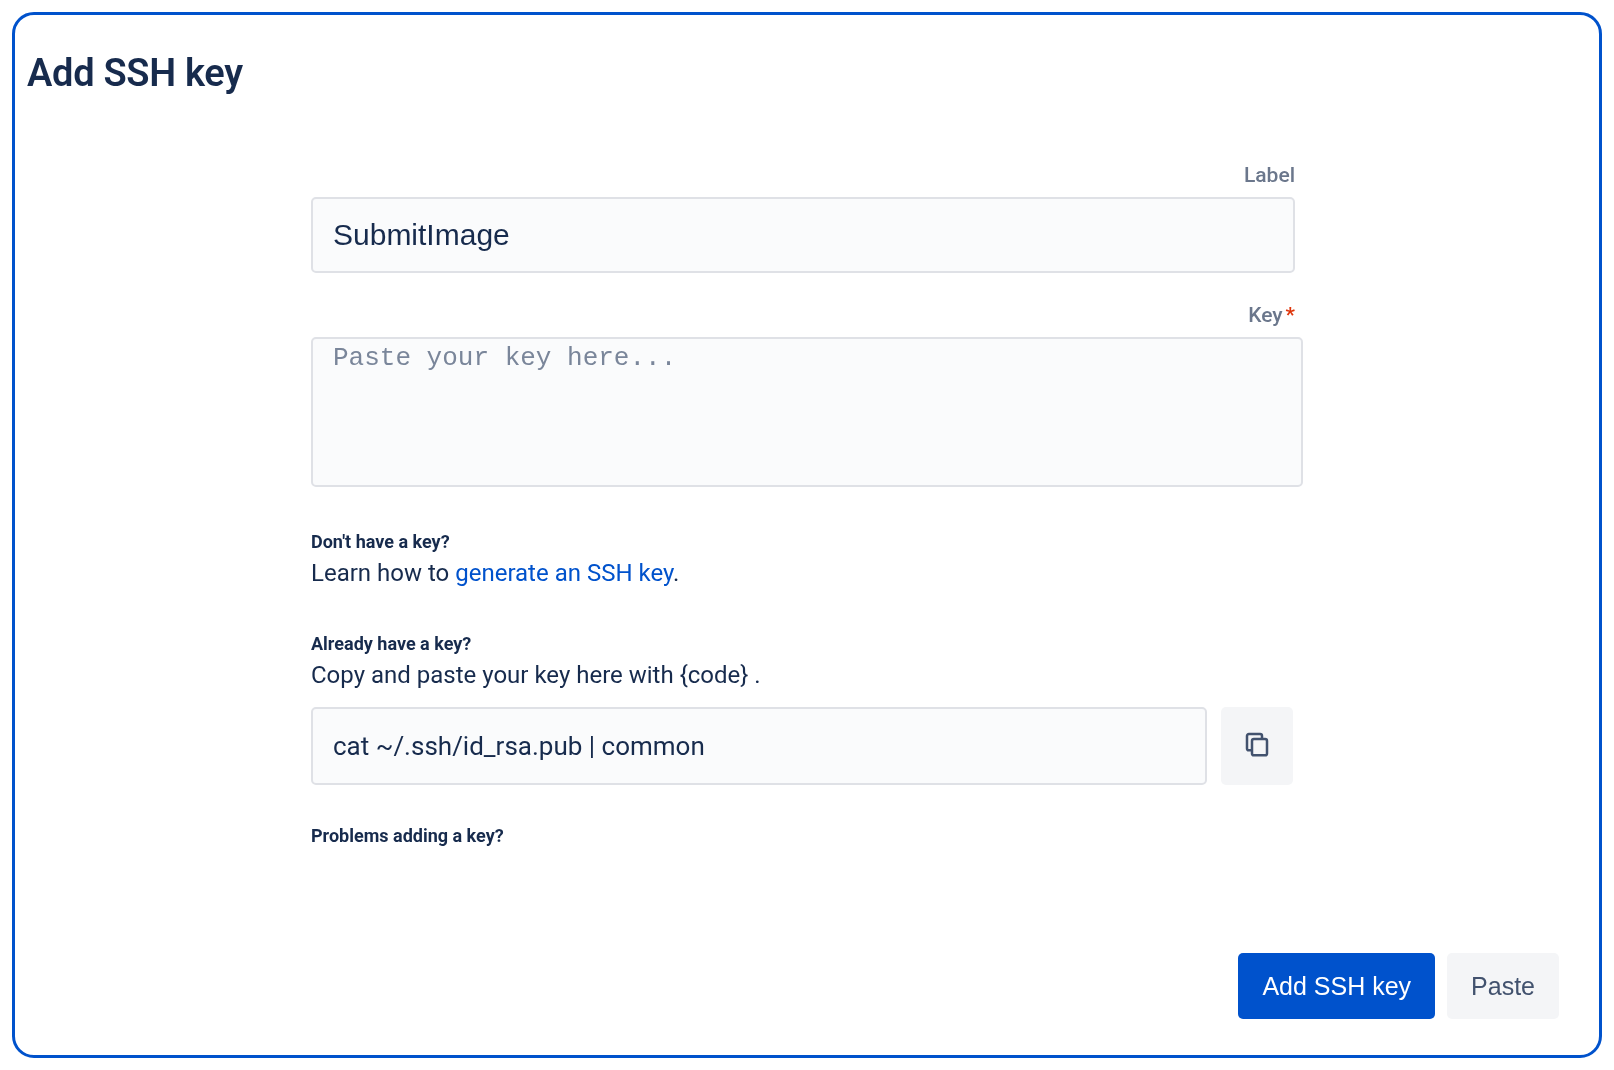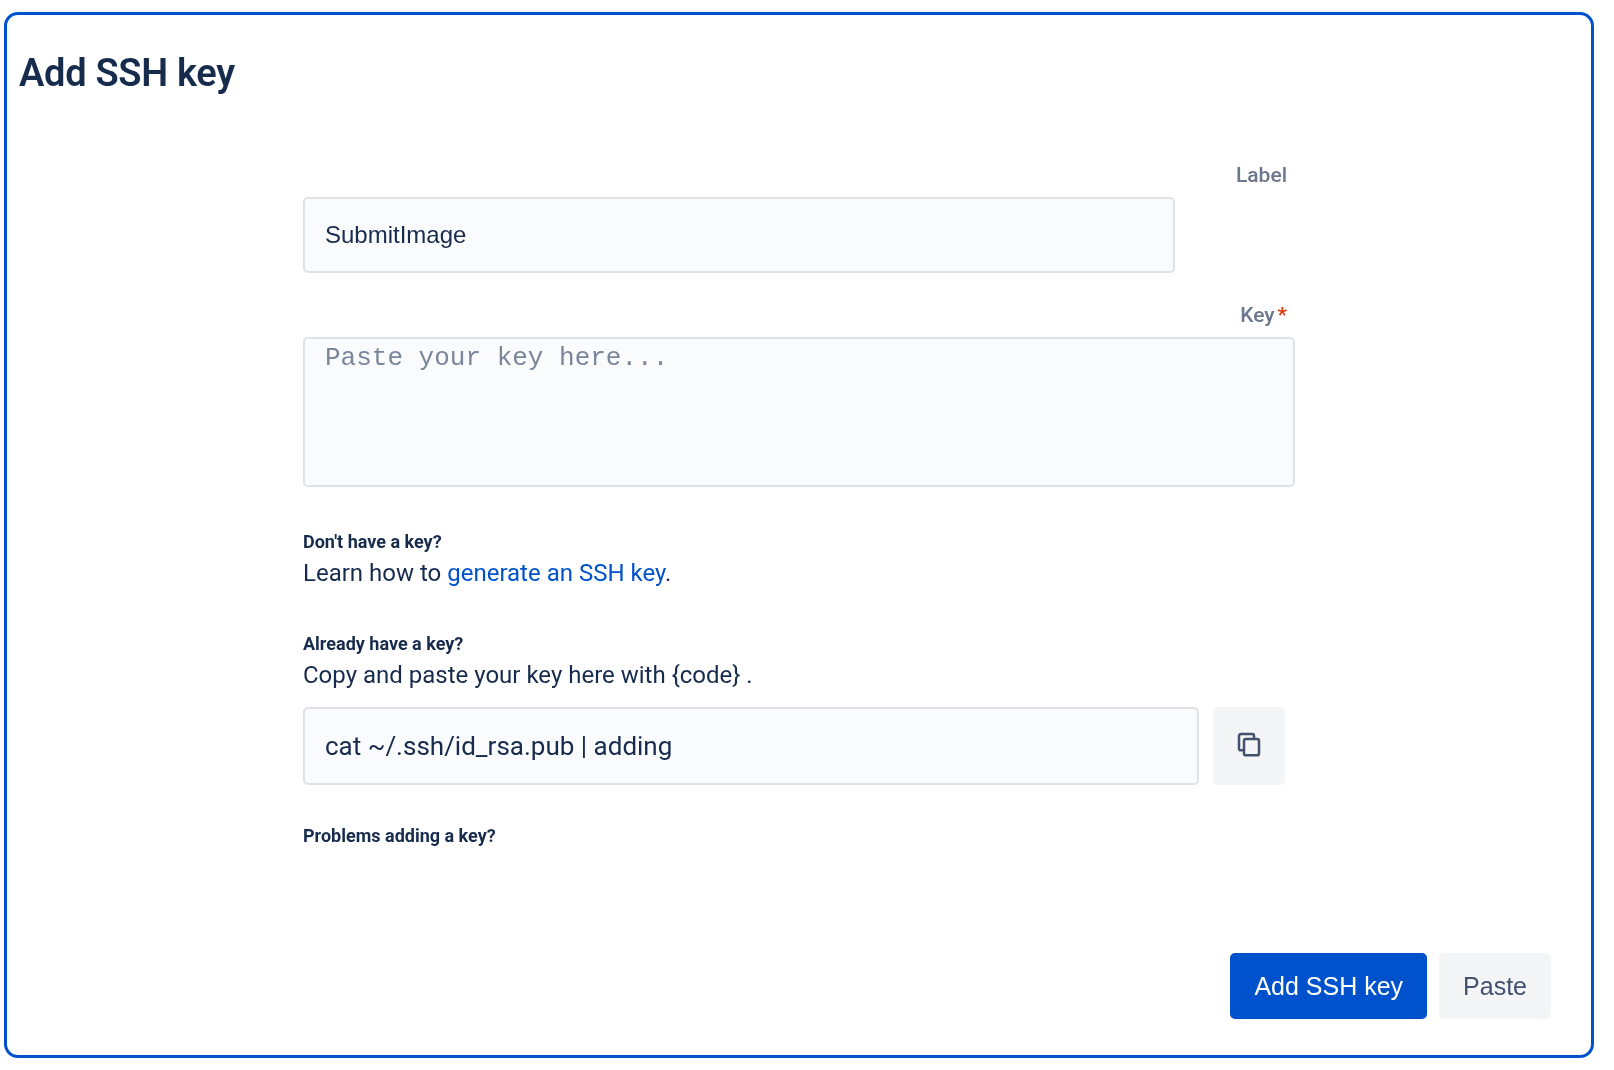--- a/index.html
+++ b/index.html
@@ -5,24 +5,24 @@
   * { box-sizing: border-box; margin: 0; padding: 0; }
   html, body {
     width: 1614px;
     height: 1070px;
     font-family: -apple-system, BlinkMacSystemFont, "Segoe UI", Roboto, Helvetica, Arial, sans-serif;
     background: #fff;
     color: #172B4D;
   }
   .frame {
     position: absolute;
-    left: 4px; top: 12px;
+    left: 12px; top: 12px;
     width: 1590px; height: 1046px;
     border: 3px solid #0052CC;
-    border-radius: 14px;
+    border-radius: 22px;
     background: #fff;
   }
   .title {
     position: absolute;
     left: 12px; top: 36px;
     font-size: 38px;
     font-weight: 600;
     color: #172B4D;
     letter-spacing: -0.3px;
   }
@@ -34,27 +34,27 @@
   }
   .field-label {
     font-size: 21px;
     font-weight: 500;
     color: #6B778C;
     margin-bottom: 10px;
     text-align: right;
   }
   .req { color: #DE350B; margin-left: 3px; font-weight: 600; }
   .text-input {
-    width: 872px;
+    width: 984px;
     height: 76px;
     background: #FAFBFC;
     border: 2px solid #DFE1E6;
     border-radius: 5px;
     padding: 0 20px;
-    font-size: 24px;
+    font-size: 30px;
     color: #172B4D;
     outline: none;
   }
   .text-input::placeholder { color: #7A869A; }
   .textarea {
     width: 992px;
     height: 150px;
     background: #FAFBFC;
     border: 2px solid #DFE1E6;
     border-radius: 5px;
@@ -170,21 +170,21 @@
       <span>Learn how to </span><a class="link">generate an SSH key</a><span>.</span>
     </div>
 
     <div class="spacer-42"></div>
 
     <div class="help-heading">Already have a key?</div>
     <div class="help-text">Copy and paste your key here with {code} .</div>
 
     <div class="code-row">
       <div class="code-box">
-        <span>cat ~/.ssh/id_rsa.pub | adding</span>
+        <span>cat ~/.ssh/id_rsa.pub | common</span>
       </div>
       <button class="copy-btn">
         <span>
           <svg viewBox="0 0 24 24" fill="none" stroke="#42526E" stroke-width="2">
             <rect x="8" y="8" width="12" height="13" rx="1.5"></rect>
             <path d="M16 8 V5.5 A1.5 1.5 0 0 0 14.5 4 H5.5 A1.5 1.5 0 0 0 4 5.5 V15.5 A1.5 1.5 0 0 0 5.5 17 H8"></path>
           </svg>
         </span>
       </button>
     </div>

